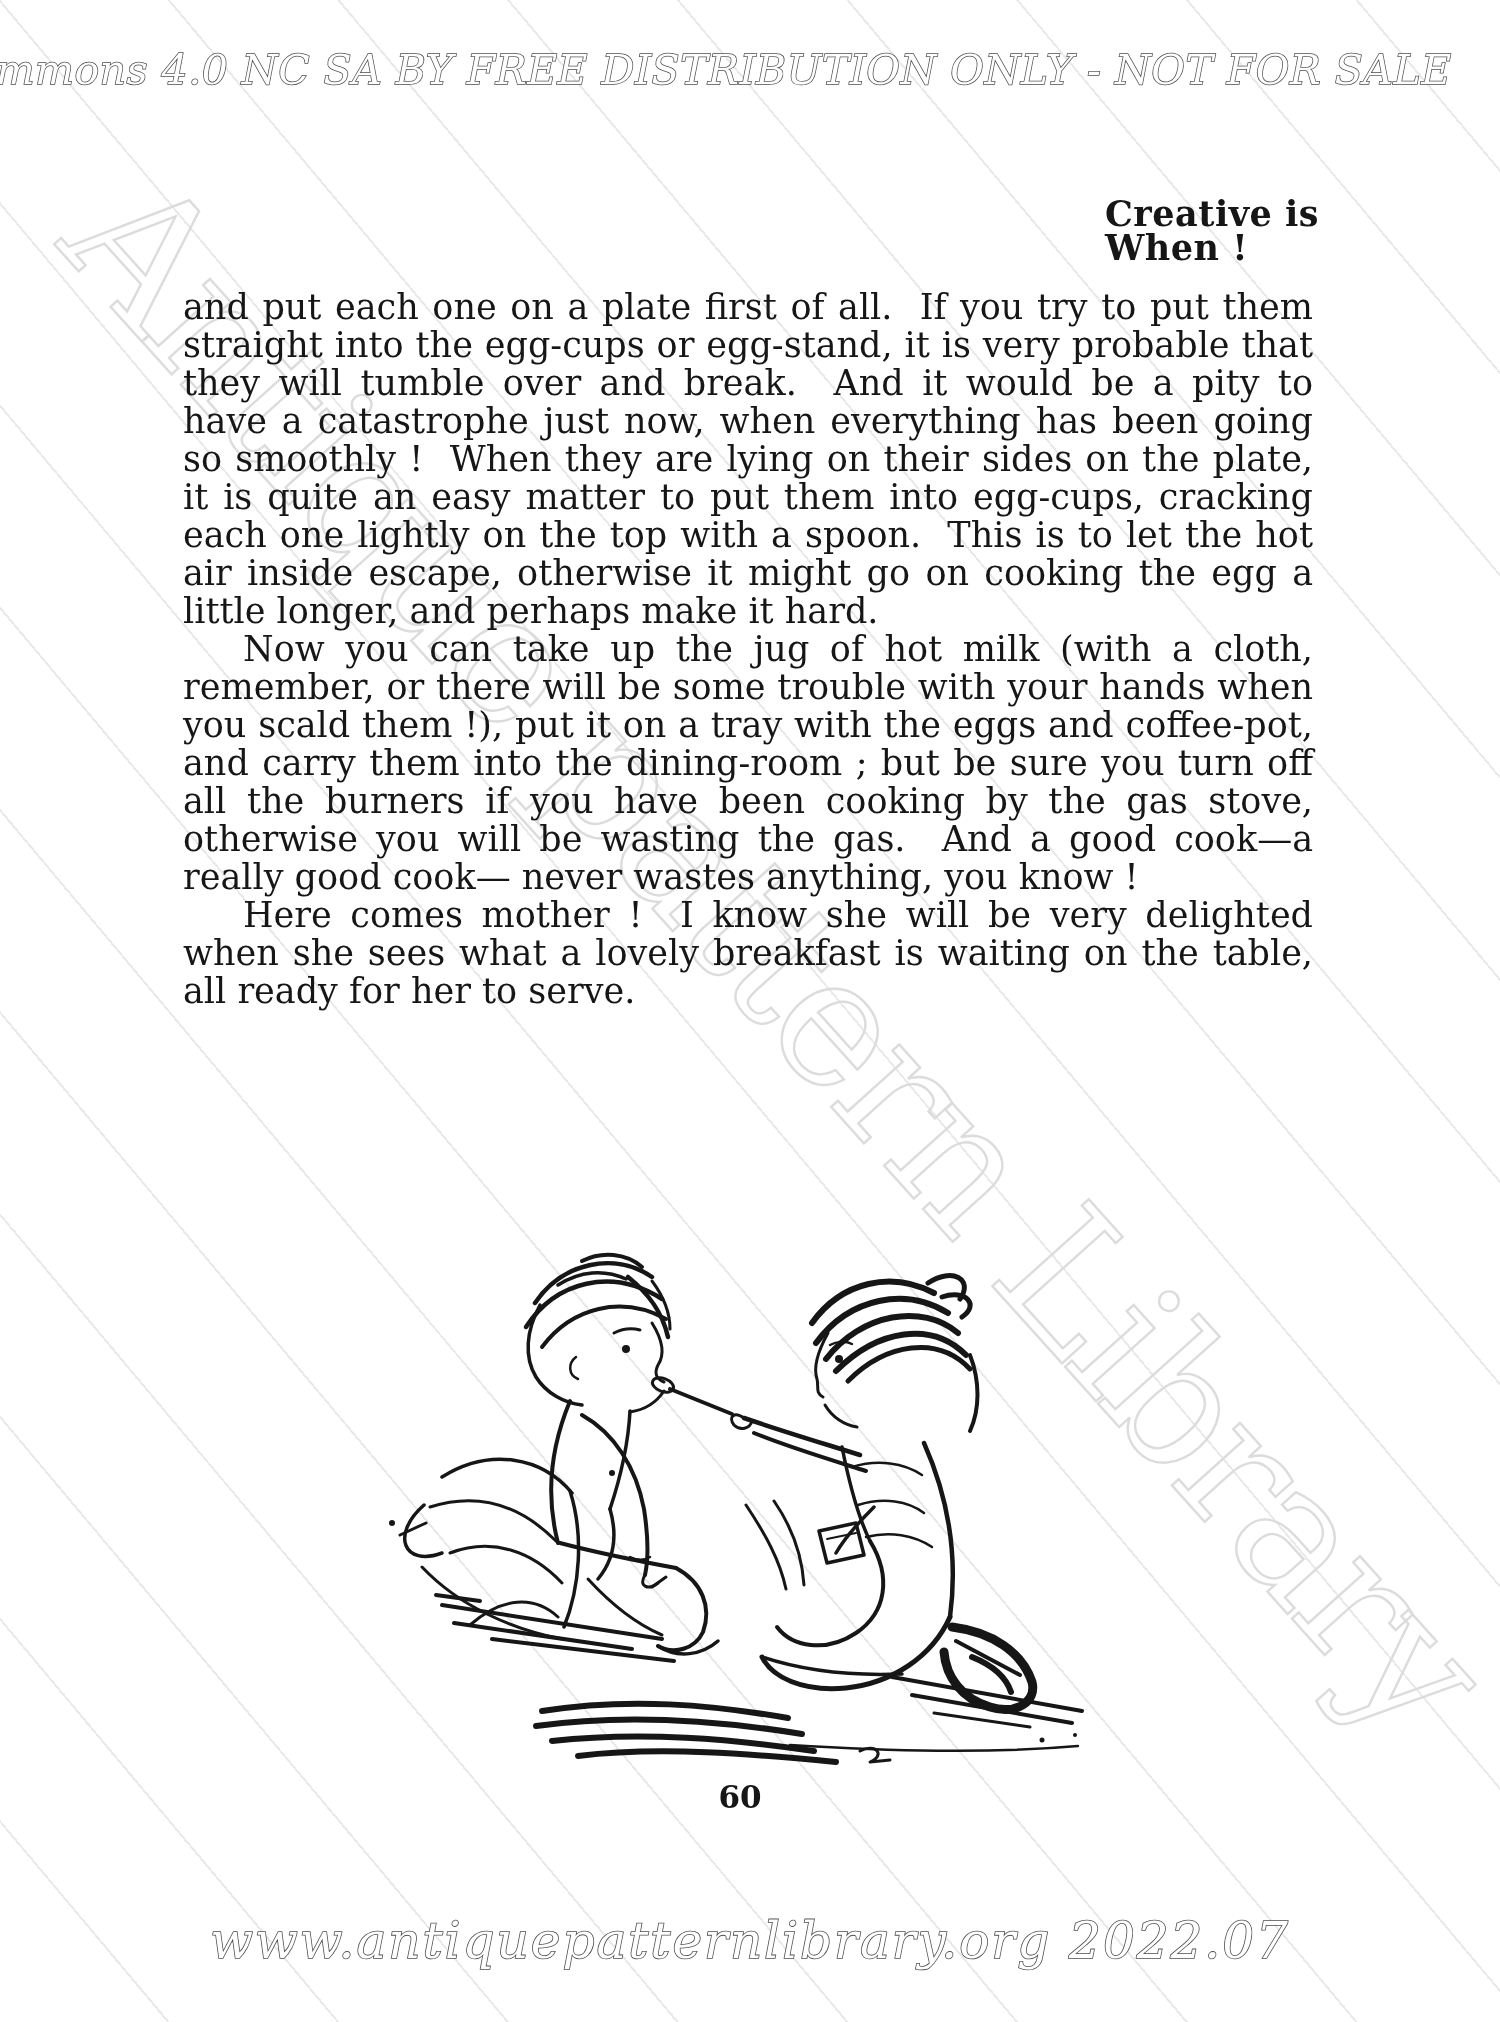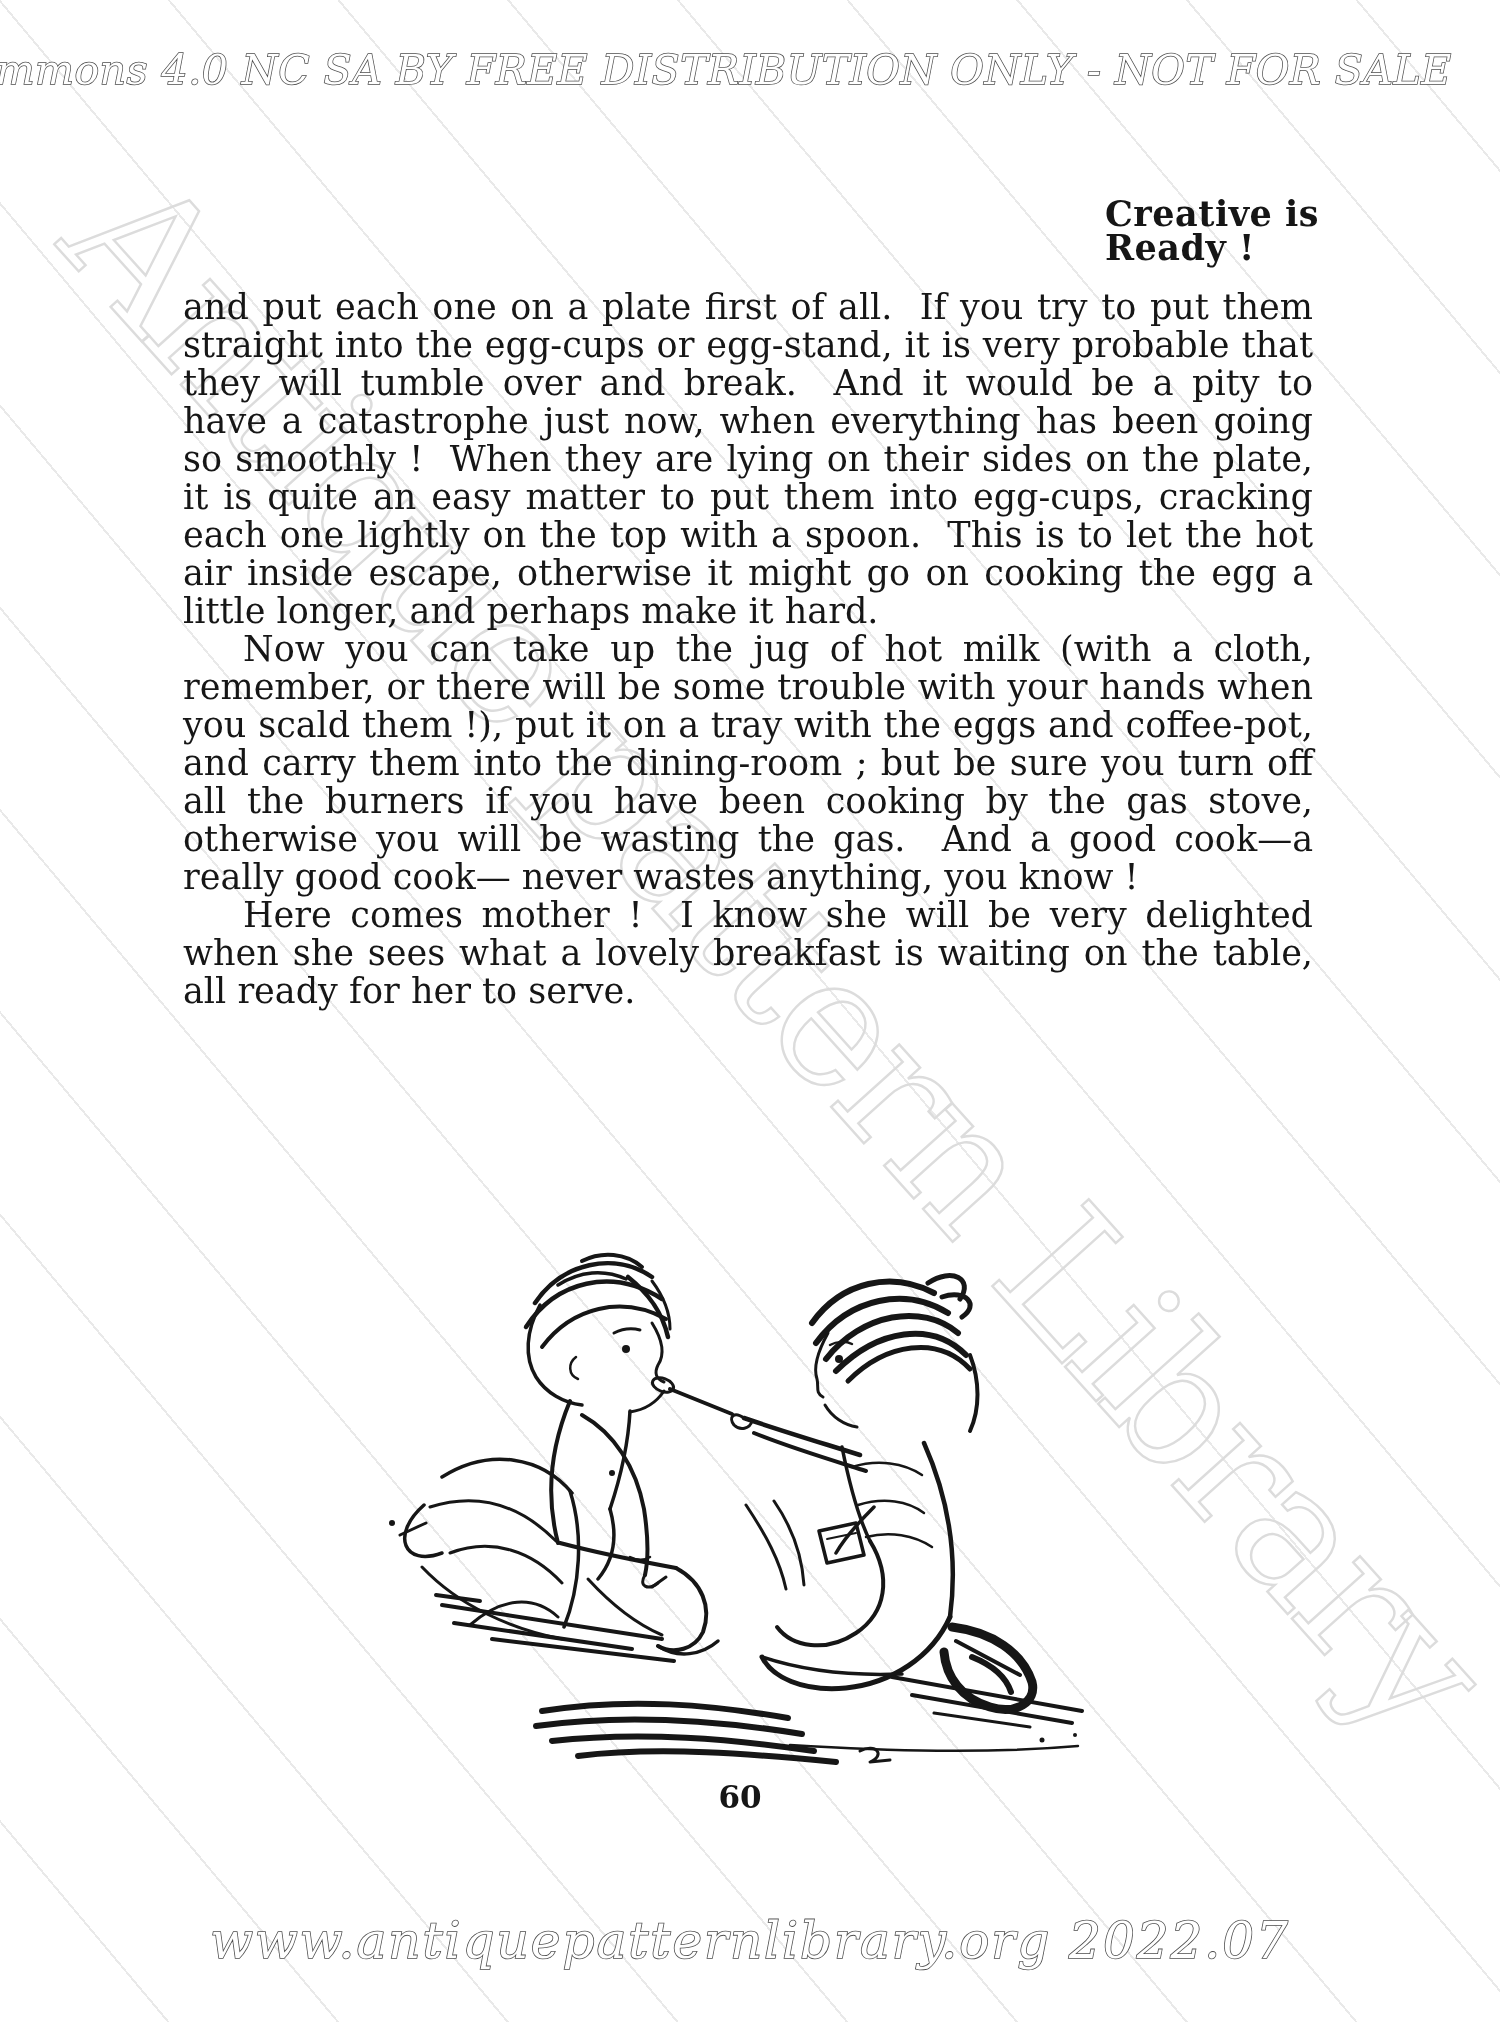--- a/index.html
+++ b/index.html
@@ -66,21 +66,21 @@
     <text transform="translate(55,245) rotate(48)">Antique pattern Library</text>
   </svg>
 
   <svg class="engraved-svg" viewBox="0 0 1500 2022">
     <text class="cc-banner" x="598" y="84" text-anchor="middle">Creative Commons 4.0 NC SA BY FREE DISTRIBUTION ONLY - NOT FOR SALE</text>
     <text class="apl-footer" x="750" y="1958" text-anchor="middle">www.antiquepatternlibrary.org 2022.07</text>
   </svg>
 
   <div class="running-head">
     <span>Creative is</span>
-    <span>Ready !</span>
+    <span>When !</span>
   </div>
 
   <div class="body-text">
     <p>and put each one on a plate first of all.&nbsp;&nbsp;If you try to put them straight into the egg-cups or egg-stand, it is very probable that they will tumble over and break.&nbsp;&nbsp;And it would be a pity to have a catastrophe just now, when everything has been going so smoothly&nbsp;!&nbsp;&nbsp;When they are lying on their sides on the plate, it is quite an easy matter to put them into egg-cups, cracking each one lightly on the top with a spoon.&nbsp;&nbsp;This is to let the hot air inside escape, otherwise it might go on cooking the egg a little longer, and perhaps make it hard.</p>
     <p class="indented">Now you can take up the jug of hot milk (with a cloth, remember, or there will be some trouble with your hands when you scald them&nbsp;!), put it on a tray with the eggs and coffee-pot, and carry them into the dining-room&nbsp;; but be sure you turn off all the burners if you have been cooking by the gas stove, otherwise you will be wasting the gas.&nbsp;&nbsp;And a good cook—a really good cook— never wastes anything, you know&nbsp;!</p>
     <p class="indented">Here comes mother&nbsp;!&nbsp;&nbsp;I know she will be very delighted when she sees what a lovely breakfast is waiting on the table, all ready for her to serve.</p>
   </div>
 
   <svg class="illustration" viewBox="0 0 770 560" role="img" aria-label="Pen-and-ink sketch of two small children sitting on the ground; the child on the right feeds the child on the left from a spoon, with a crumpled cloth behind them and scribbled ground shading below.">
 

